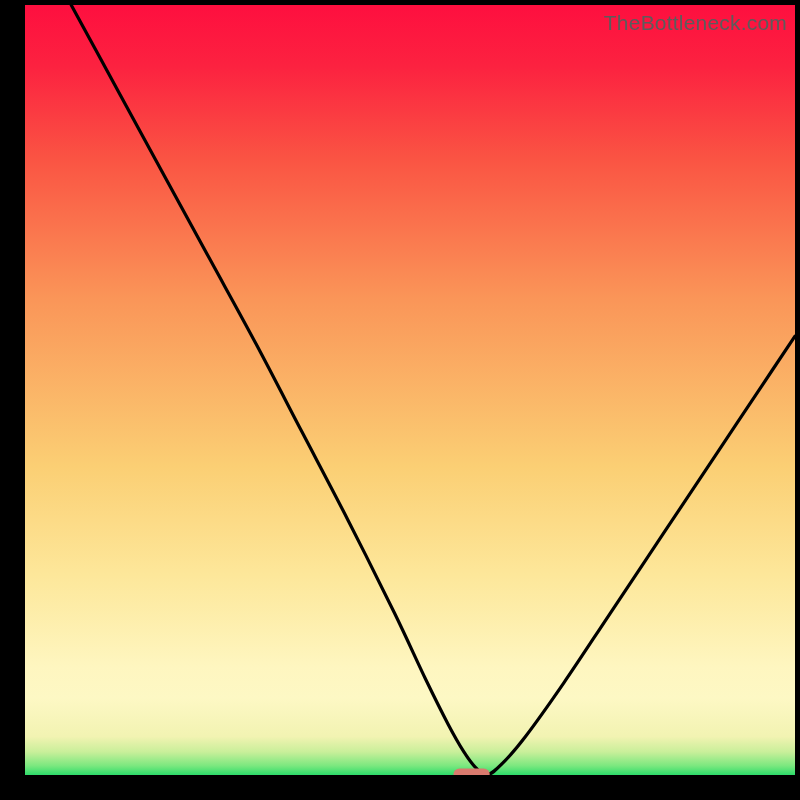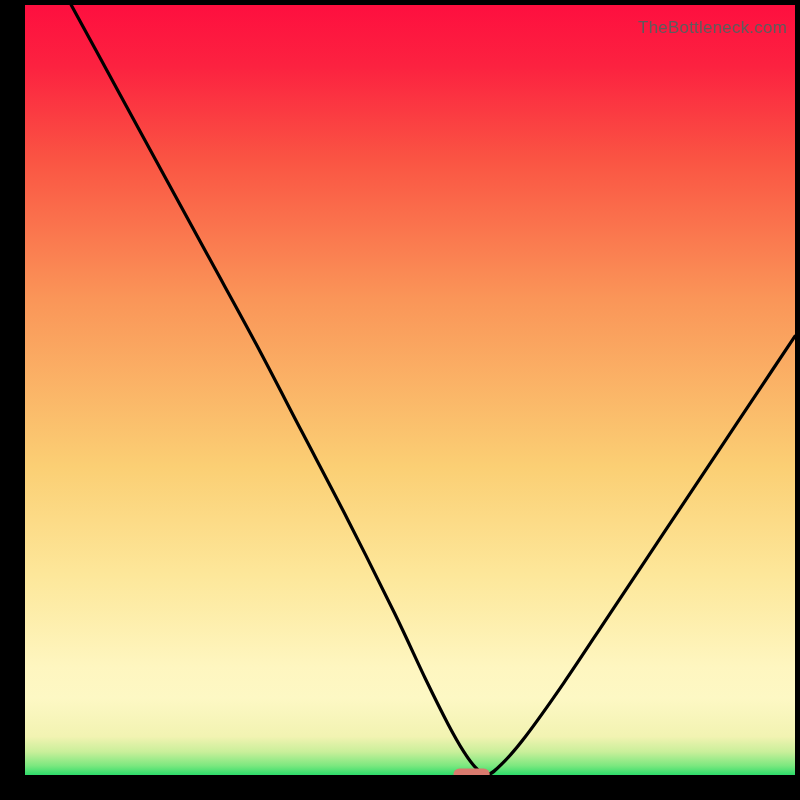--- a/index.html
+++ b/index.html
@@ -33,24 +33,24 @@
       #fde79a 26%,
       #fbcf74 40%,
       #fa9558 62%,
       #fa5443 80%,
       #fc2240 92%,
       #fe0f3f 100%
     );
   }
   .watermark {
     position: absolute;
-    top: 13px;
+    top: 6px;
     right: 8px;
     color: #5c5c5c;
-    font-size: 17px;
+    font-size: 21px;
     font-weight: 500;
     letter-spacing: 0.2px;
     z-index: 10;
     text-align: center;
   }
   .curve-svg {
     position: absolute;
     left: 0;
     top: 0;
     width: 770px;

